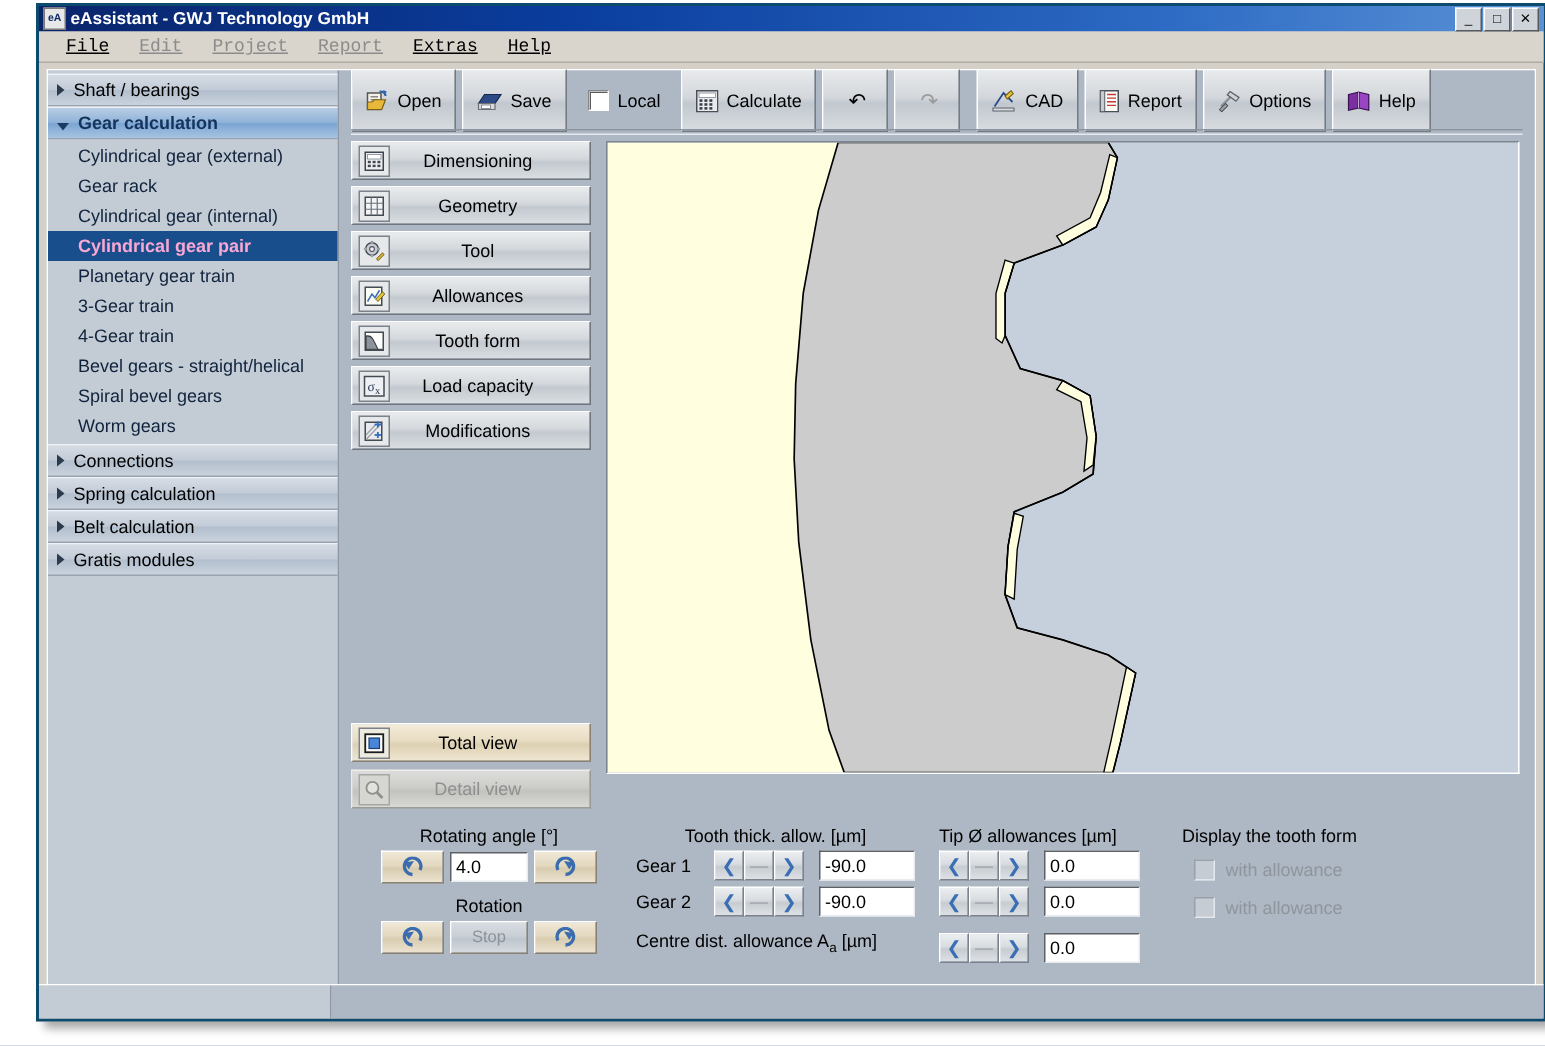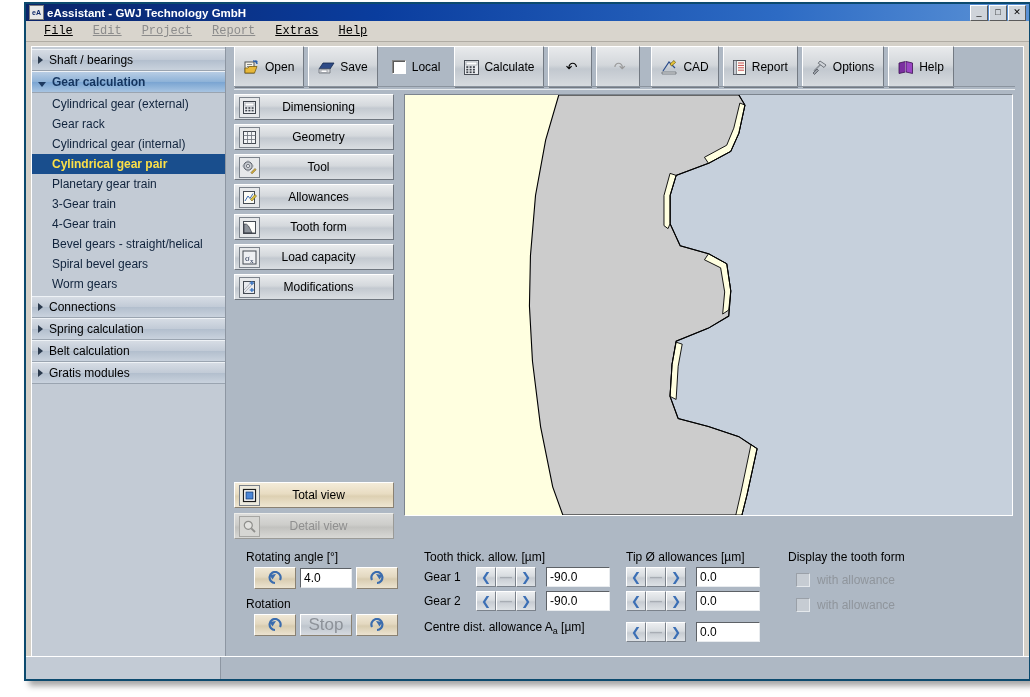--- a/index.html
+++ b/index.html
@@ -78,21 +78,21 @@
     border-left:4px solid transparent;border-right:4px solid transparent;
     border-top:5px solid #1d3a61;border-bottom:0;
     position:relative;top:2px;
   }
   .tree-children{background:#c3cbd5;padding:1px 0 2px 0;}
   .tree-item{
     height:20px;line-height:20px;padding-left:20px;font-size:12px;color:#10233c;
     white-space:nowrap;
   }
   .tree-item.selected{
-    background:#194e8d;color:#fde047;font-weight:bold;
+    background:#194e8d;color:#f9a8d4;font-weight:bold;
   }
   .sidebar-filler{flex:1;background:#c3cbd5;}
   
   .main{flex:1;display:flex;flex-direction:column;position:relative;background:#aeb8c4;}
   
   .toolbar{
     height:36px;display:flex;align-items:center;padding:4px 8px 0 8px;gap:4px;
     box-sizing:border-box;
   }
   .tbtn{
@@ -158,33 +158,33 @@
     border:1px solid;border-color:#7c848e #ffffff #ffffff #7c848e;
     background:#c6d0dc;position:relative;overflow:hidden;
     height:420px;
   }
   .graphic-wrap svg{display:block;width:100%;height:100%;}
   
   .bottom{
     height:122px;display:flex;padding:6px 8px 0 12px;box-sizing:border-box;position:relative;
   }
   .grp{position:relative;}
-  .grp-title{font-size:12px;text-align:left;margin-bottom:3px;white-space:nowrap;}
+  .grp-title{font-size:12px;text-align:center;margin-bottom:3px;white-space:nowrap;}
   .rot-col{width:160px;margin-left:8px;}
   .rot-row{display:flex;align-items:center;justify-content:center;gap:4px;}
   .rbtn{
     width:42px;height:22px;
     background:linear-gradient(to bottom,#f0e8d6 0%,#e3d8c0 45%,#d8ccb0 55%,#ece3d0 100%);
     border:1px solid;border-color:#ffffff #8a8172 #8a8172 #ffffff;
     display:flex;align-items:center;justify-content:center;
     font-size:13px;color:#2f5fa8;box-sizing:border-box;
   }
   .rbtn.dis{
     background:linear-gradient(to bottom,#d9dde2 0%,#c9cfd6 45%,#bec5cd 55%,#d6dae0 100%);
-    color:#8d9299;font-size:17px;
+    color:#8d9299;font-size:11px;
   }
   .txt{
     height:20px;background:#fff;border:1px solid;
     border-color:#5d6166 #e9ecef #e9ecef #5d6166;
     font-size:12px;padding:0 3px;line-height:20px;box-sizing:border-box;
     font-family:"Liberation Sans",sans-serif;
   }
   .rot-txt{width:52px;text-align:left;}
   .rot-spacer{height:8px;}
   

